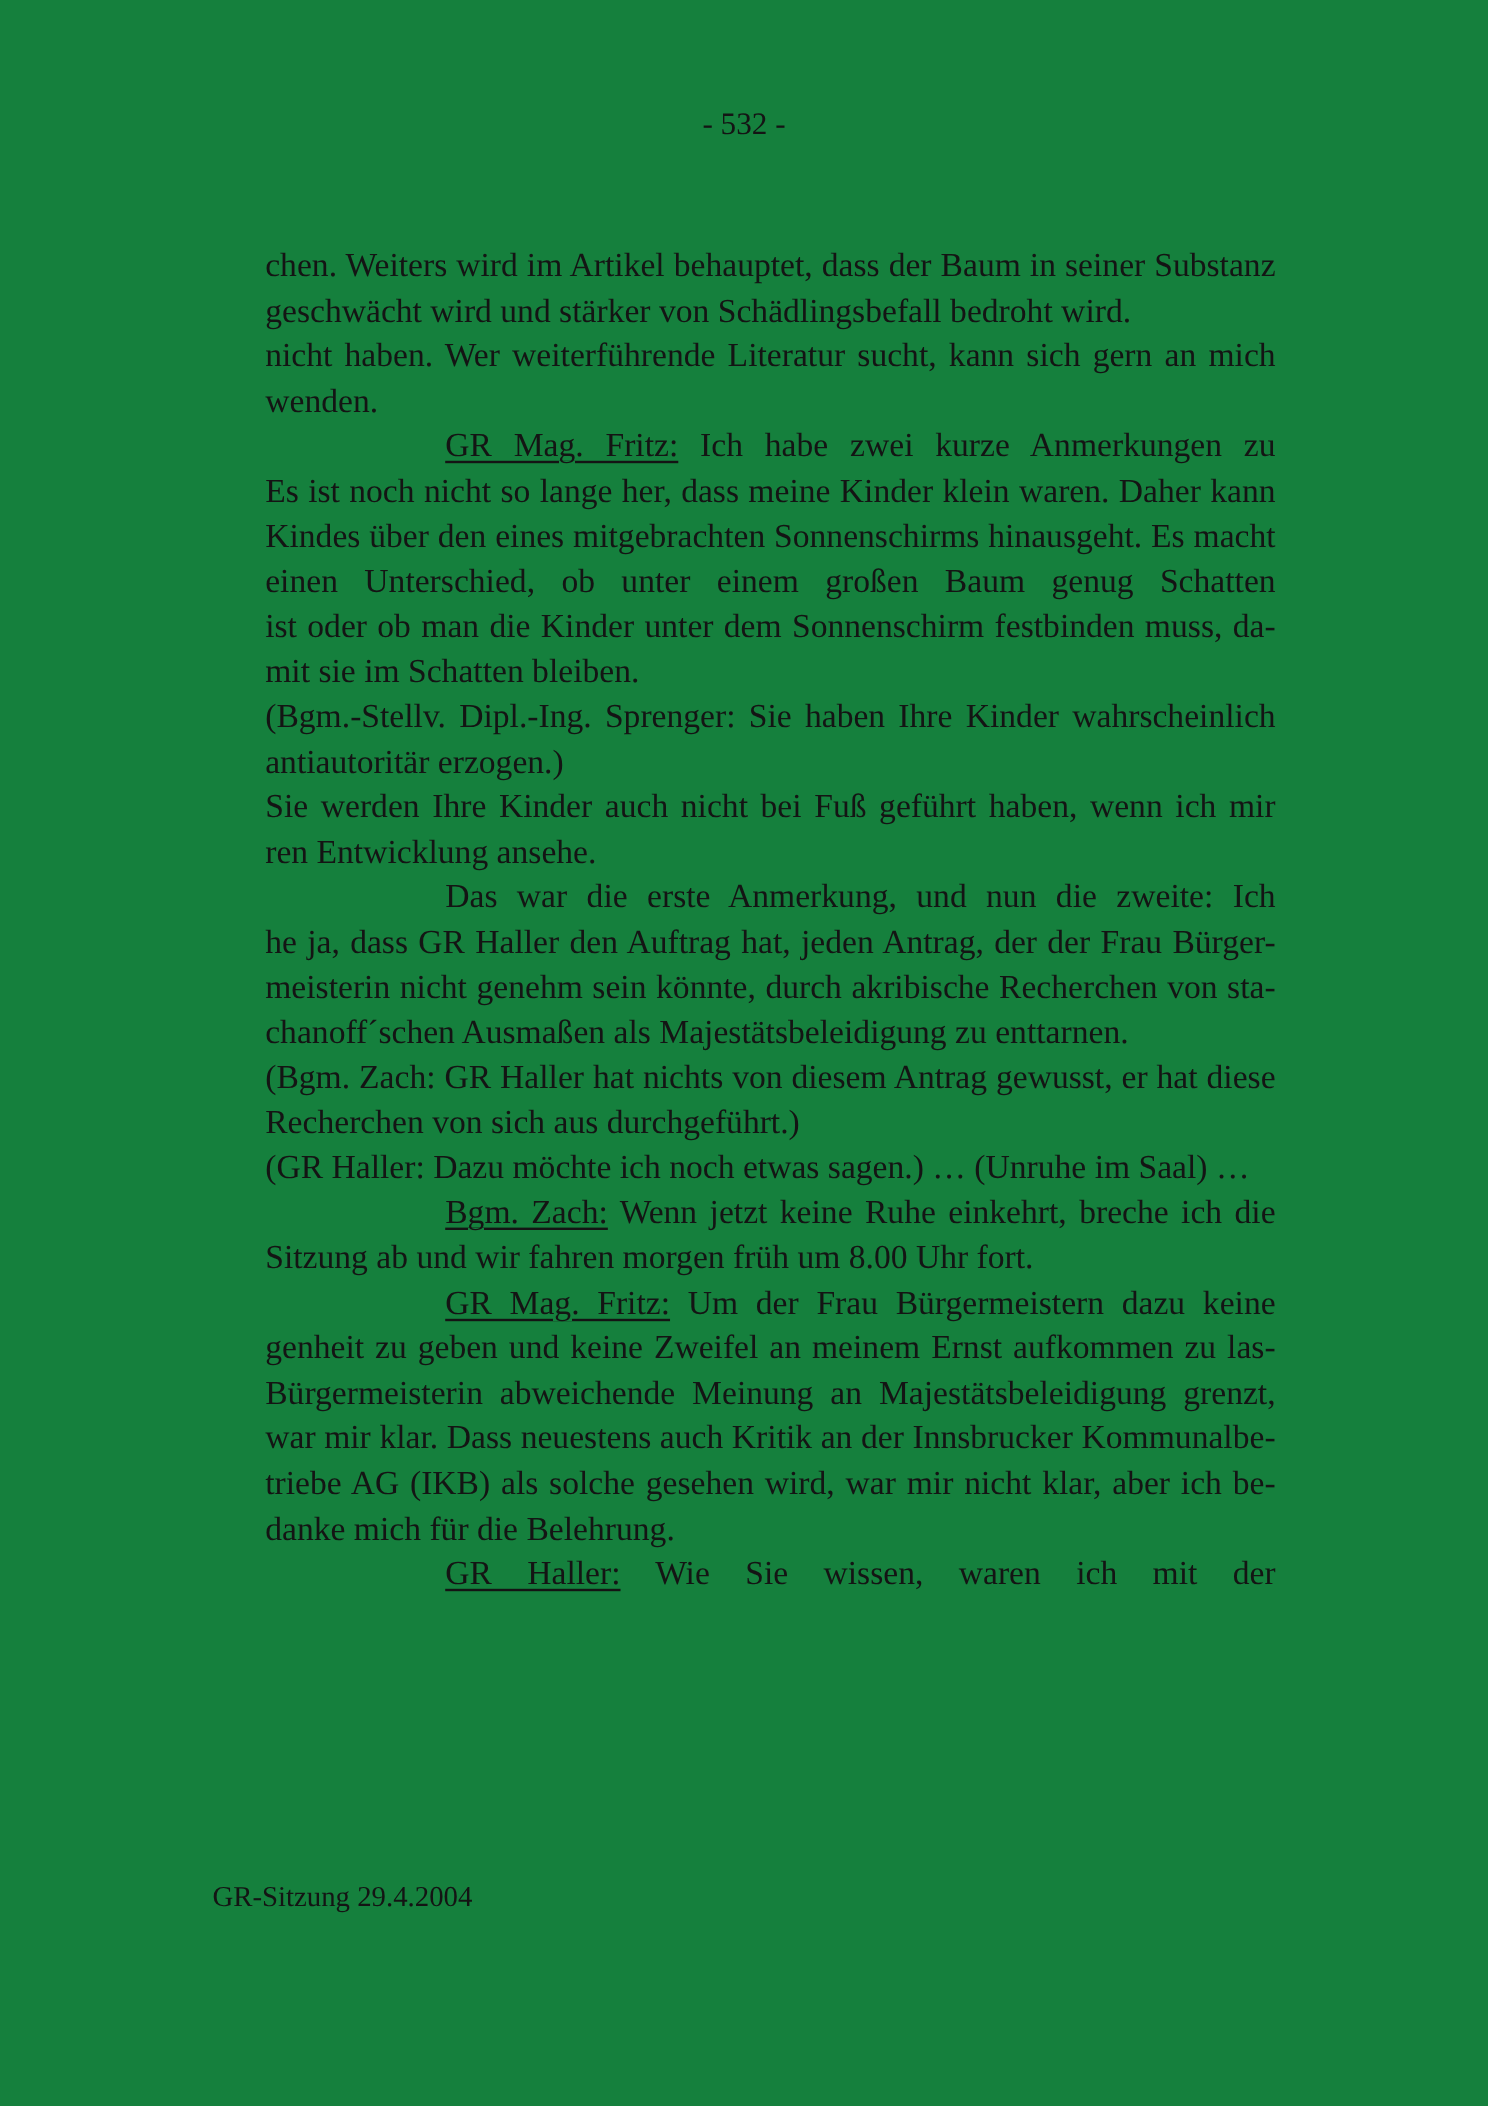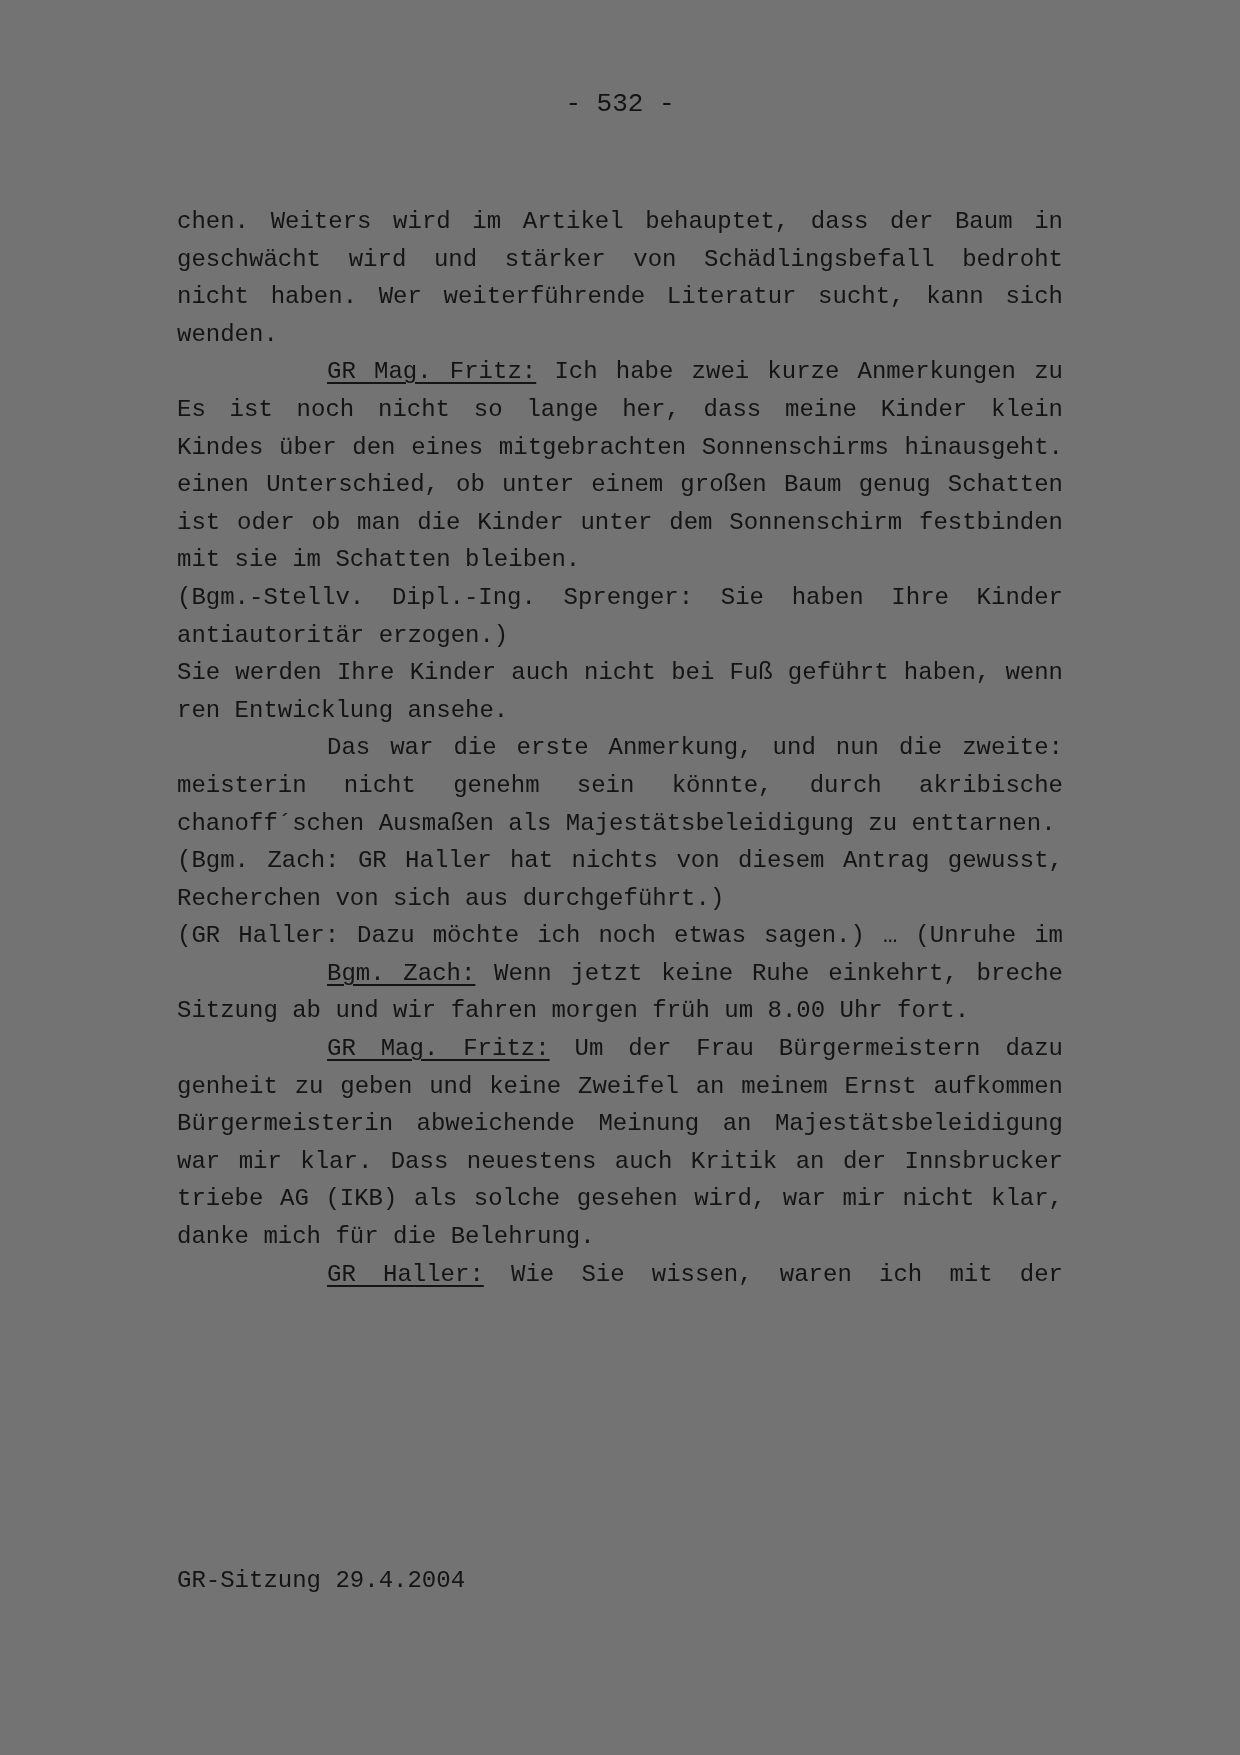--- a/index.html
+++ b/index.html
@@ -5,49 +5,50 @@
   html, body {
     margin: 0;
     padding: 0;
     background: #888;
   }
   .page {
     position: relative;
     width: 1240px;
     height: 1755px;
     margin: 0 auto;
-    background: #737373;
+    background: #15803d;
     color: #141414;
-    font-family: Liberation Mono, monospace;
+    font-family: Liberation Serif, serif;
     overflow: hidden;
   }
   .page-number {
     position: absolute;
     top: 88px;
     left: 0;
     width: 100%;
     text-align: center;
     font-size: 26px;
     line-height: 32px;
     white-space: pre;
   }
   .doc-body {
     position: absolute;
     top: 203px;
     left: 177px;
     width: 886px;
   }
   .line {
-    font-size: 24px;
+    font-size: 28px;
     line-height: 37.6px;
     height: 37.6px;
     text-align: justify;
     text-align-last: justify;
     overflow: hidden;
     white-space: normal;
+    margin-left: 44px;
   }
   .line.end {
     text-align-last: left;
   }
   .line.indent {
     text-indent: 150px;
   }
   .speaker {
     text-decoration: underline;
     text-decoration-thickness: 2px;
@@ -76,20 +77,21 @@
       <div class="line"><span>Es ist noch nicht so lange her, dass meine Kinder klein waren. Daher kann</span></div>
       <div class="line"><span>Kindes über den eines mitgebrachten Sonnenschirms hinausgeht. Es macht</span></div>
       <div class="line"><span>einen Unterschied, ob unter einem großen Baum genug Schatten vorhanden</span></div>
       <div class="line"><span>ist oder ob man die Kinder unter dem Sonnenschirm festbinden muss, da-</span></div>
       <div class="line end"><span>mit sie im Schatten bleiben.</span></div>
       <div class="line"><span>(Bgm.-Stellv. Dipl.-Ing. Sprenger: Sie haben Ihre Kinder wahrscheinlich</span></div>
       <div class="line end"><span>antiautoritär erzogen.)</span></div>
       <div class="line"><span>Sie werden Ihre Kinder auch nicht bei Fuß geführt haben, wenn ich mir de-</span></div>
       <div class="line end"><span>ren Entwicklung ansehe.</span></div>
       <div class="line indent"><span>Das war die erste Anmerkung, und nun die zweite: Ich verste-</span></div>
+      <div class="line"><span>he ja, dass GR Haller den Auftrag hat, jeden Antrag, der der Frau Bürger-</span></div>
       <div class="line"><span>meisterin nicht genehm sein könnte, durch akribische Recherchen von sta-</span></div>
       <div class="line end"><span>chanoff´schen Ausmaßen als Majestätsbeleidigung zu enttarnen.</span></div>
       <div class="line"><span>(Bgm. Zach: GR Haller hat nichts von diesem Antrag gewusst, er hat diese</span></div>
       <div class="line end"><span>Recherchen von sich aus durchgeführt.)</span></div>
       <div class="line end"><span>(GR Haller: Dazu möchte ich noch etwas sagen.) … (Unruhe im Saal) …</span></div>
       <div class="line indent"><span class="speaker">Bgm. Zach:</span><span> Wenn jetzt keine Ruhe einkehrt, breche ich die</span></div>
       <div class="line end"><span>Sitzung ab und wir fahren morgen früh um 8.00 Uhr fort.</span></div>
       <div class="line indent"><span class="speaker">GR Mag. Fritz:</span><span> Um der Frau Bürgermeistern dazu keine Gele-</span></div>
       <div class="line"><span>genheit zu geben und keine Zweifel an meinem Ernst aufkommen zu las-</span></div>
       <div class="line"><span>Bürgermeisterin abweichende Meinung an Majestätsbeleidigung grenzt,</span></div>

